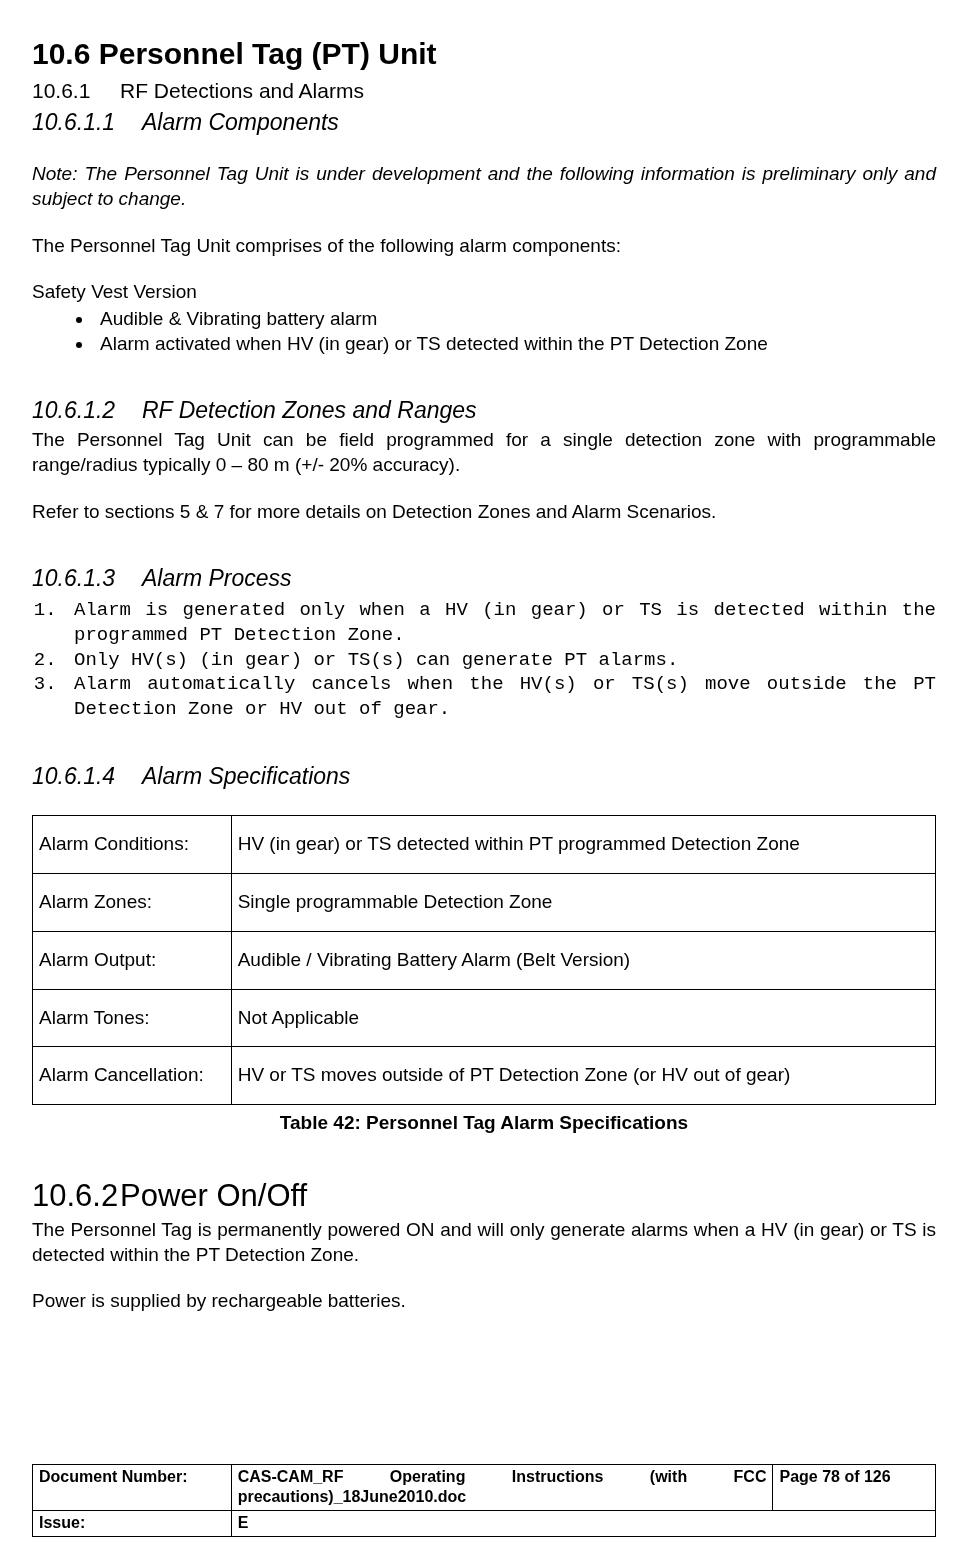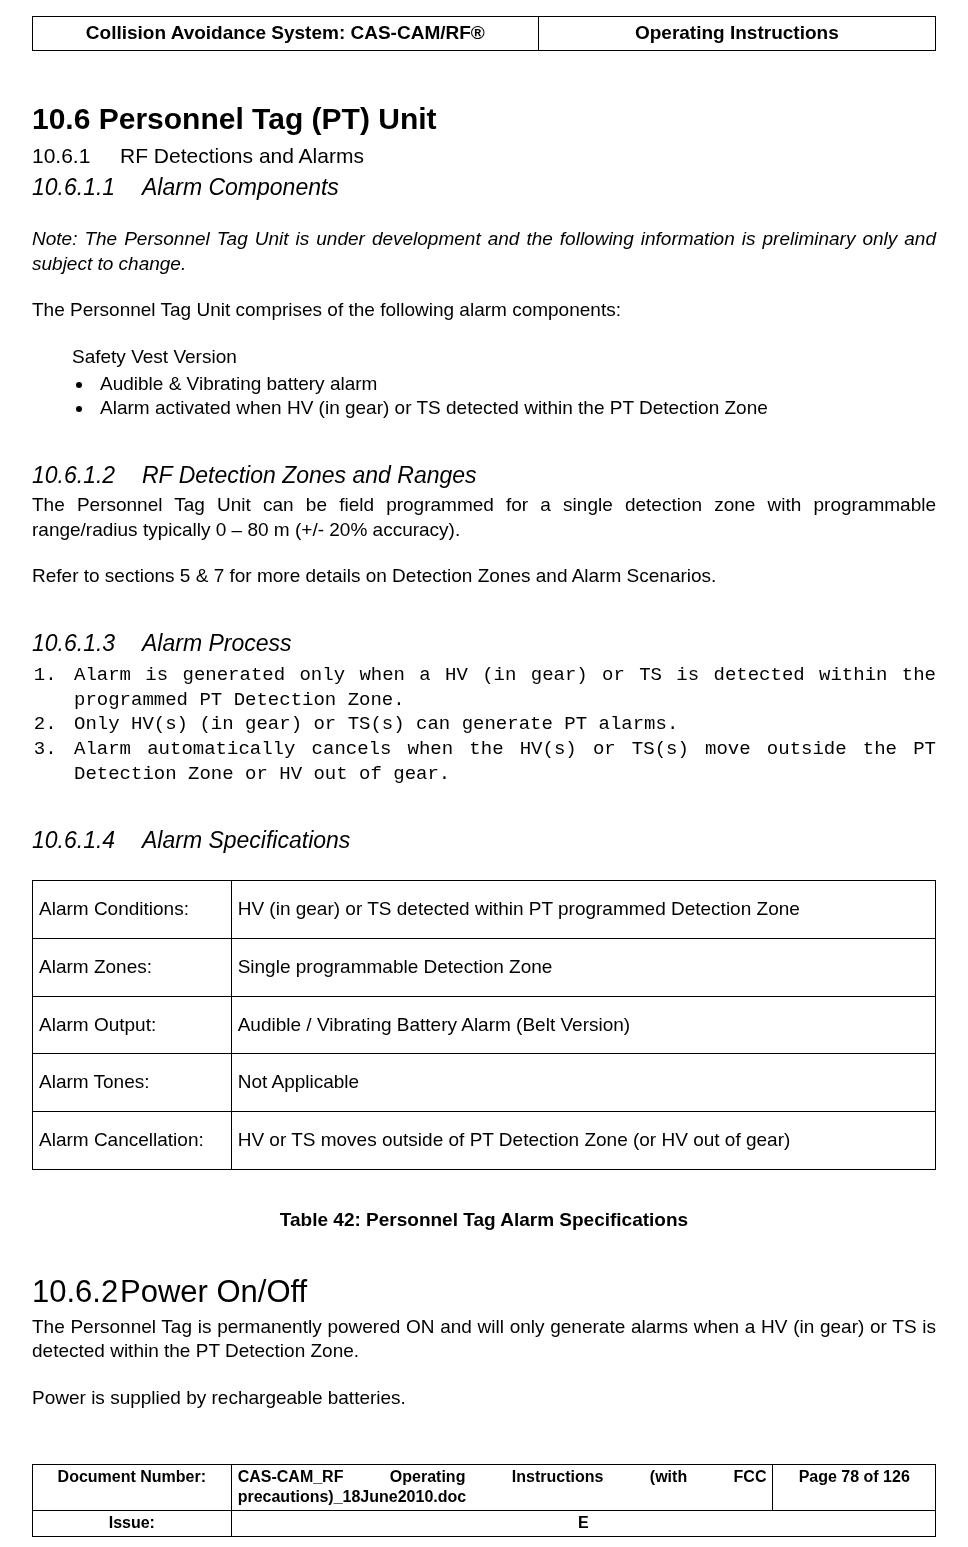--- a/index.html
+++ b/index.html
@@ -80,54 +80,45 @@
     .spec-table td {
       border: 1.2px solid #000;
       padding: 16px 6px;
       text-align: left;
       vertical-align: top;
     }
     .spec-table td.label { width: 22%; }
     .table-caption {
       text-align: center;
       font-weight: bold;
-      margin-top: 38px;
+      margin-top: 6px;
     }
     .flex-grow { flex: 1; }
     .ftr-table {
       width: 100%;
       border-collapse: collapse;
       margin-top: 40px;
       font-size: 16px;
     }
     .ftr-table td {
       border: 1.5px solid #000;
       padding: 2px 6px;
       vertical-align: top;
       font-weight: bold;
-      text-align: center;
     }
     .ftr-table td.fl { width: 22%; }
     .ftr-table td.fc { text-align: justify; }
     .ftr-table td.fr { width: 18%; white-space: nowrap; }
-    .svv { margin-top: 22px; margin-left: 40px; }
+    .svv { margin-top: 22px; }
   </style>
 </head>
 <body>
 
 <div class="page">
 
-  <table class="hdr-table">
-    <tbody>
-        <tr>
-      <td class="hdr-left">Collision Avoidance System: CAS-CAM/RF®</td>
-      <td class="hdr-right">Operating Instructions</td>
-    </tr>
-  </tbody>
-    </table>
 
   <h2 class="h-10-6">
     <span>10.6</span>
     <span>Personnel Tag (PT) Unit</span>
   </h2>
 
   <div class="h-10-6-1">
     <span class="num">10.6.1</span><span>RF Detections and Alarms</span>
   </div>
 

